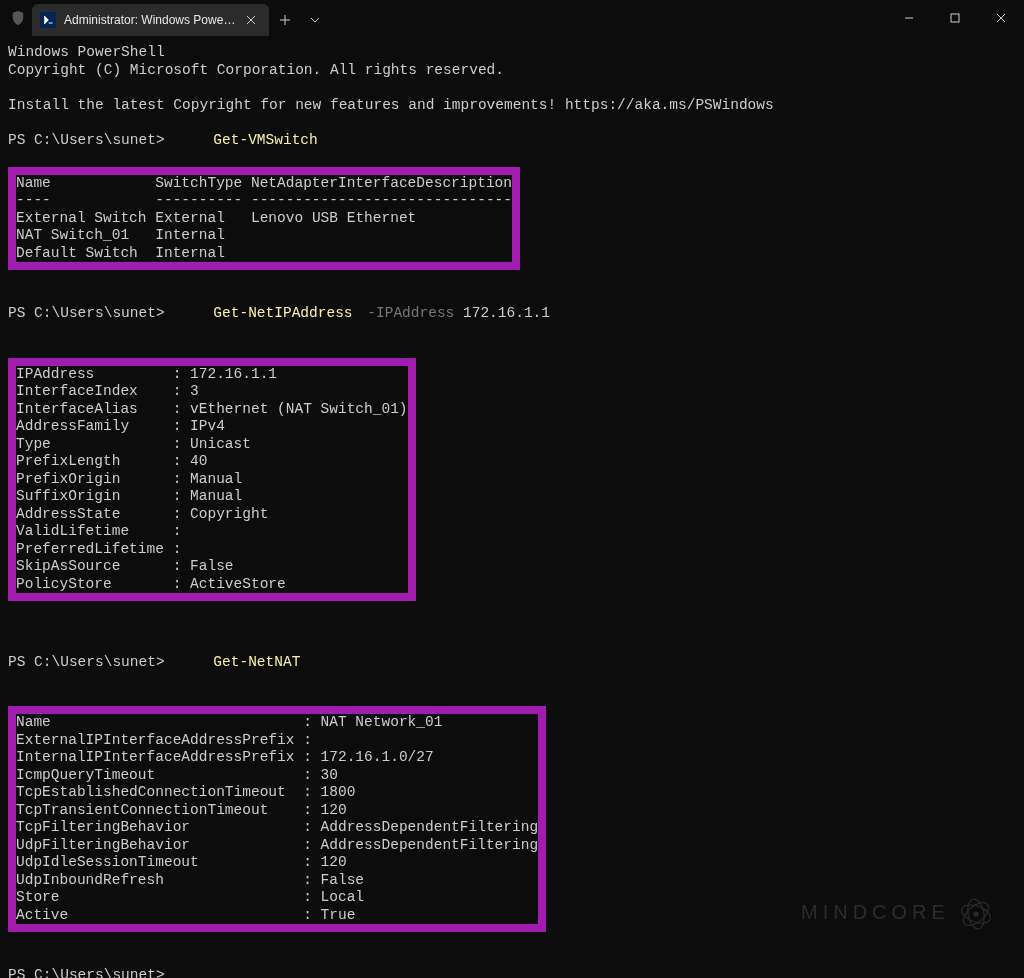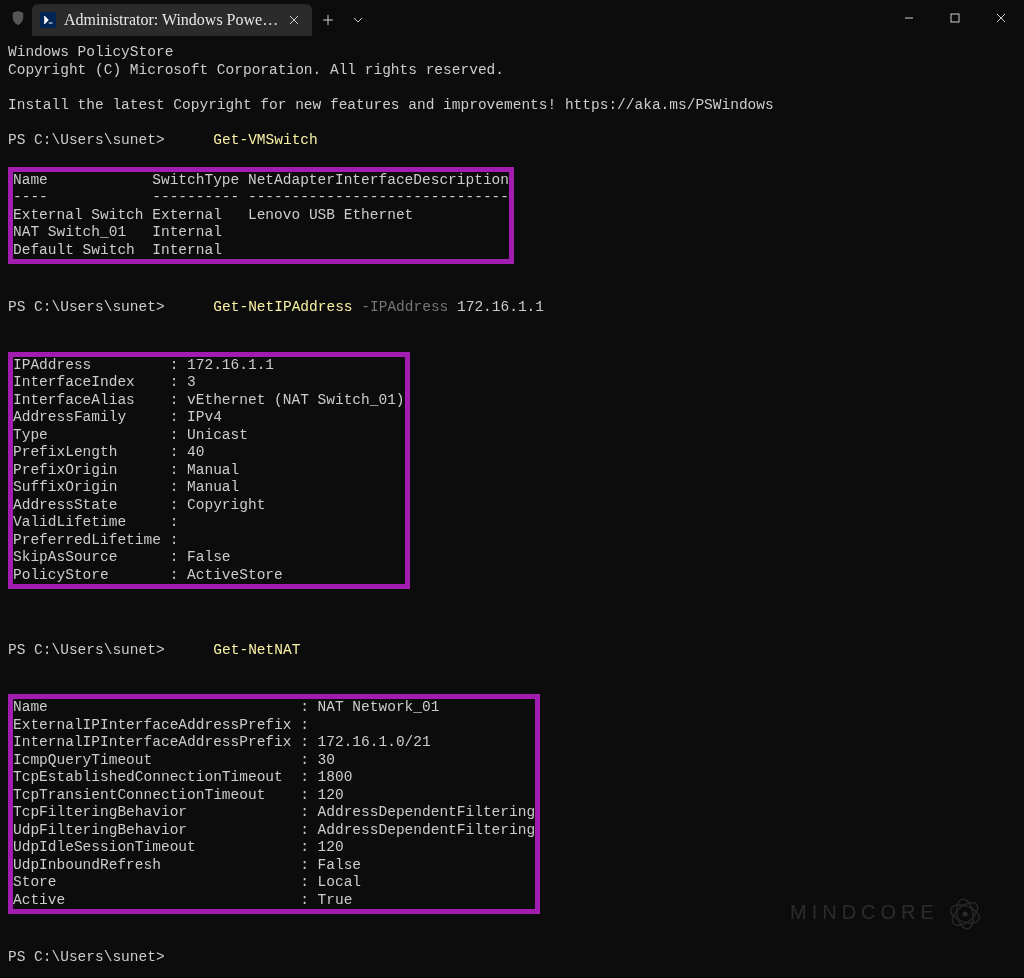--- a/index.html
+++ b/index.html
@@ -44,22 +44,22 @@
       height: 16px;
       background: #012456;
       display: flex;
       align-items: center;
       justify-content: center;
       color: #fff;
       font-size: 10px;
       font-weight: bold;
     }
     .tab-title {
-      font-family: Liberation Serif, serif;
-      font-size: 16px;
+      font-family: Liberation Sans, sans-serif;
+      font-size: 12px;
       color: #e8e8e8;
       flex: 1;
       white-space: nowrap;
       overflow: hidden;
       text-overflow: ellipsis;
     }
     .tab-close {
       width: 16px;
       height: 16px;
       display: flex;
@@ -98,31 +98,31 @@
       justify-content: center;
       color: #ccc;
     }
     .terminal {
       padding: 8px 8px;
       white-space: pre;
       font-size: 14.5px;
       line-height: 17.5px;
     }
     .yellow { color: #f9f1a5; margin-left: 40px; }
-    .gray { color: #767676; }
+    .gray { color: #767676; margin-left: 6px; }
     .white { color: #cccccc; }
     .redbox {
-      border: 5px solid #a21caf;
+      border: 8px solid #a21caf;
       display: inline-block;
       padding: 0;
       margin: 0;
     }
     .watermark {
       position: absolute;
-      right: 24px;
+      right: 13px;
       bottom: 36px;
       opacity: 0.25;
       pointer-events: none;
     }
   </style>
 </head>
 <body>
 
 <div class="titlebar">
   <div class="shield-icon">
@@ -165,21 +165,21 @@
         </svg>
     </div>
     <div class="win-btn close">
       <svg width="10" height="10" viewBox="0 0 10 10">
           <path stroke="currentColor" d="M1 1l8 8M9 1l-8 8"></path>
         </svg>
     </div>
   </div>
 </div>
 
-<div class="terminal"><span>Windows PolicyStore</span>
+<div class="terminal"><span>Windows PowerShell</span>
 <span>Copyright (C) Microsoft Corporation. All rights reserved.</span>
 
 <span>Install the latest Copyright for new features and improvements! https://aka.ms/PSWindows</span>
 
 <span>PS C:\Users\sunet&gt;</span> <span class="yellow">Get-VMSwitch</span>
 
 <span class="redbox"><span>Name</span>            <span>SwitchType</span> <span>NetAdapterInterfaceDescription</span>
 <span>----</span>            <span>----------</span> <span>------------------------------</span>
 <span>External Switch</span> <span>External</span>   <span>Lenovo USB Ethernet</span>
 <span>NAT Switch_01</span>   <span>Internal</span>
@@ -203,21 +203,21 @@
 SkipAsSource      : <span>False</span>
 PolicyStore       : <span>ActiveStore</span>       </span>
 
 
 
 <span>PS C:\Users\sunet&gt;</span> <span class="yellow">Get-NetNAT</span>
 
 
 <span class="redbox">Name                             : <span>NAT Network_01</span>
 ExternalIPInterfaceAddressPrefix :<span></span>
-InternalIPInterfaceAddressPrefix : <span>172.16.1.0/21</span>
+InternalIPInterfaceAddressPrefix : <span>172.16.1.0/27</span>
 IcmpQueryTimeout                 : <span>30</span>
 TcpEstablishedConnectionTimeout  : <span>1800</span>
 TcpTransientConnectionTimeout    : <span>120</span>
 TcpFilteringBehavior             : <span>AddressDependentFiltering</span>
 UdpFilteringBehavior             : <span>AddressDependentFiltering</span>
 UdpIdleSessionTimeout            : <span>120</span>
 UdpInboundRefresh                : <span>False</span>
 Store                            : <span>Local</span>
 Active                           : <span>True</span>                  </span>
 

